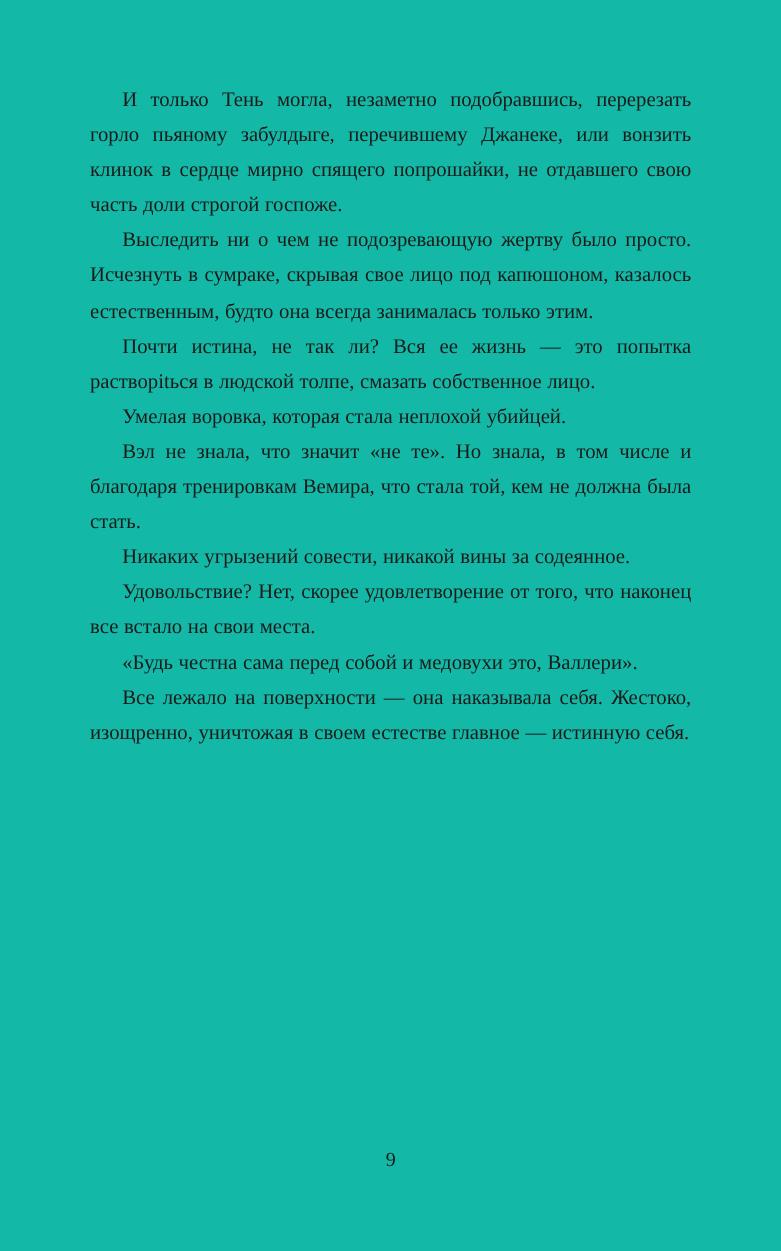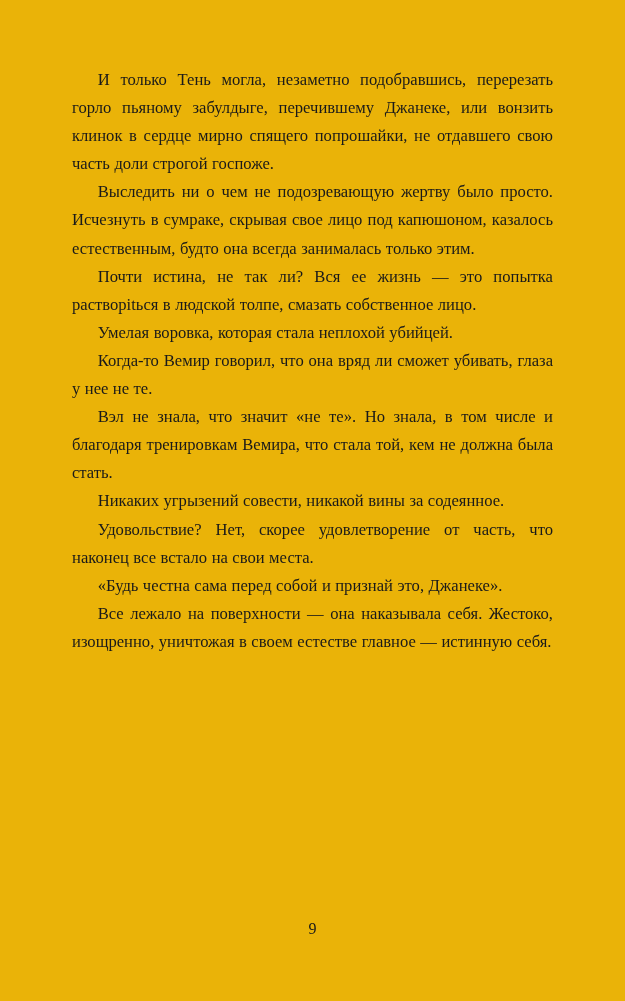--- a/index.html
+++ b/index.html
@@ -4,21 +4,21 @@
 <style>
   html, body {
     margin: 0;
     padding: 0;
     background: #ffffff;
   }
   .page {
     position: relative;
     width: 625px;
     height: 1001px;
-    background: #eab308;
+    background: #14b8a6;
     overflow: hidden;
     box-sizing: border-box;
   }
   .text-column {
     position: absolute;
     left: 72px;
     top: 66px;
     width: 481px;
   }
   .para {
@@ -50,23 +50,22 @@
 </head>
 <body>
 
 <div class="page">
 
   <div class="text-column">
     <p class="para">И только Тень могла, незаметно подобравшись, перерезать горло пьяному забулдыге, перечившему Джанеке, или вонзить клинок в сердце мирно спящего попрошайки, не отдавшего свою часть доли строгой госпоже.</p>
     <p class="para">Выследить ни о чем не подозревающую жертву было просто. Исчезнуть в сумраке, скрывая свое лицо под капюшоном, казалось естественным, будто она всегда занималась только этим.</p>
     <p class="para">Почти истина, не так ли? Вся ее жизнь — это попытка растворitься в людской толпе, смазать собственное лицо.</p>
     <p class="para">Умелая воровка, которая стала неплохой убийцей.</p>
-    <p class="para">Когда-то Вемир говорил, что она вряд ли сможет убивать, глаза у нее не те.</p>
     <p class="para">Вэл не знала, что значит «не те». Но знала, в том числе и благодаря тренировкам Вемира, что стала той, кем не должна была стать.</p>
     <p class="para">Никаких угрызений совести, никакой вины за содеянное.</p>
-    <p class="para">Удовольствие? Нет, скорее удовлетворение от часть, что наконец все встало на свои места.</p>
-    <p class="para">«Будь честна сама перед собой и признай это, Джанеке».</p>
+    <p class="para">Удовольствие? Нет, скорее удовлетворение от того, что наконец все встало на свои места.</p>
+    <p class="para">«Будь честна сама перед собой и медовухи это, Валлери».</p>
     <p class="para">Все лежало на поверхности — она наказывала себя. Жестоко, изощренно, уничтожая в своем естестве главное — истинную себя.</p>
   </div>
 
   <div class="page-number">9</div>
 
 </div>
 
 </body></html>

